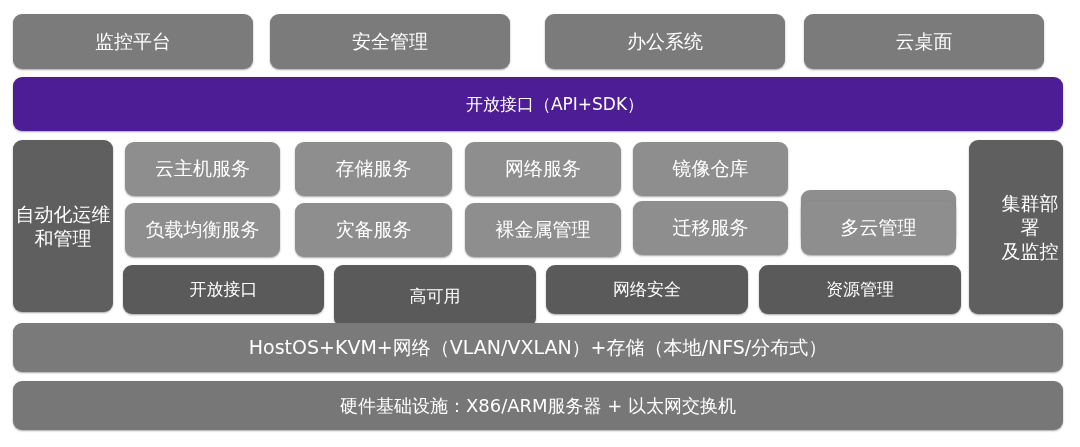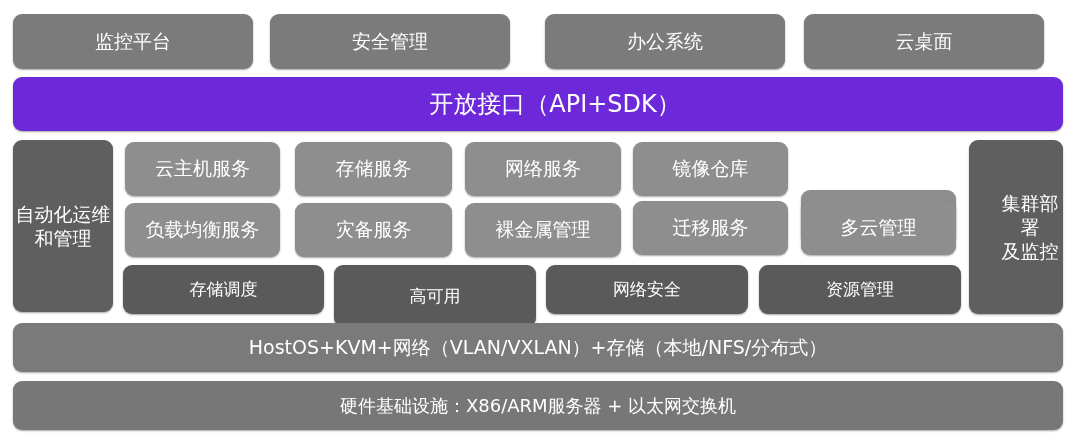--- a/index.html
+++ b/index.html
@@ -2,21 +2,21 @@
 <html><head>
 <meta charset="utf-8">
 <style>
   html, body { margin:0; padding:0; background:#ffffff; }
   body { width:1080px; height:447px; position:relative; overflow:hidden;
          font-family:"DejaVu Sans","Liberation Sans",sans-serif; }
   .box { position:absolute; border-radius:9px; display:flex; align-items:center;
          justify-content:center; color:#ffffff; text-align:center;
          box-shadow:0 1px 2px rgba(0,0,0,0.35); box-sizing:border-box; }
   .top  { background:#7b7b7b; font-size:19px; }
-  .api  { background:#6d28d9; font-size:24px;padding-left:34px; }
+  .api  { background:#4c1d95; font-size:17px;padding-left:34px; }
   .side { background:#5f5f5f; font-size:19px; line-height:24px; }
   .svc  { background:#8e8e8e; font-size:19px; }
   .core { background:#5a5a5a; font-size:17px; }
   .host { background:#7a7a7a; font-size:19px; }
   .hw   { background:#777777; font-size:18px; }
 </style>
 </head>
 <body>
 
 <div class="box top" style="left:13px;top:14px;width:240px;height:55px;">
@@ -67,21 +67,21 @@
     <span>裸金属管理</span>
   </div>
 <div class="box svc" style="left:633px;top:201px;width:155px;height:54px;">
     <span>迁移服务</span>
   </div>
 <div class="box svc" style="left:801px;top:201px;width:155px;height:54px;">
     <span>多云管理</span>
   </div>
 
 <div class="box core" style="left:123px;top:265px;width:201px;height:49px;">
-    <span>存储调度</span>
+    <span>开放接口</span>
   </div>
 <div class="box core" style="left:334px;top:265px;width:202px;height:62px;">
     <span>高可用</span>
   </div>
 <div class="box core" style="left:546px;top:265px;width:202px;height:49px;">
     <span>网络安全</span>
   </div>
 <div class="box core" style="left:759px;top:265px;width:202px;height:49px;">
     <span>资源管理</span>
   </div>

